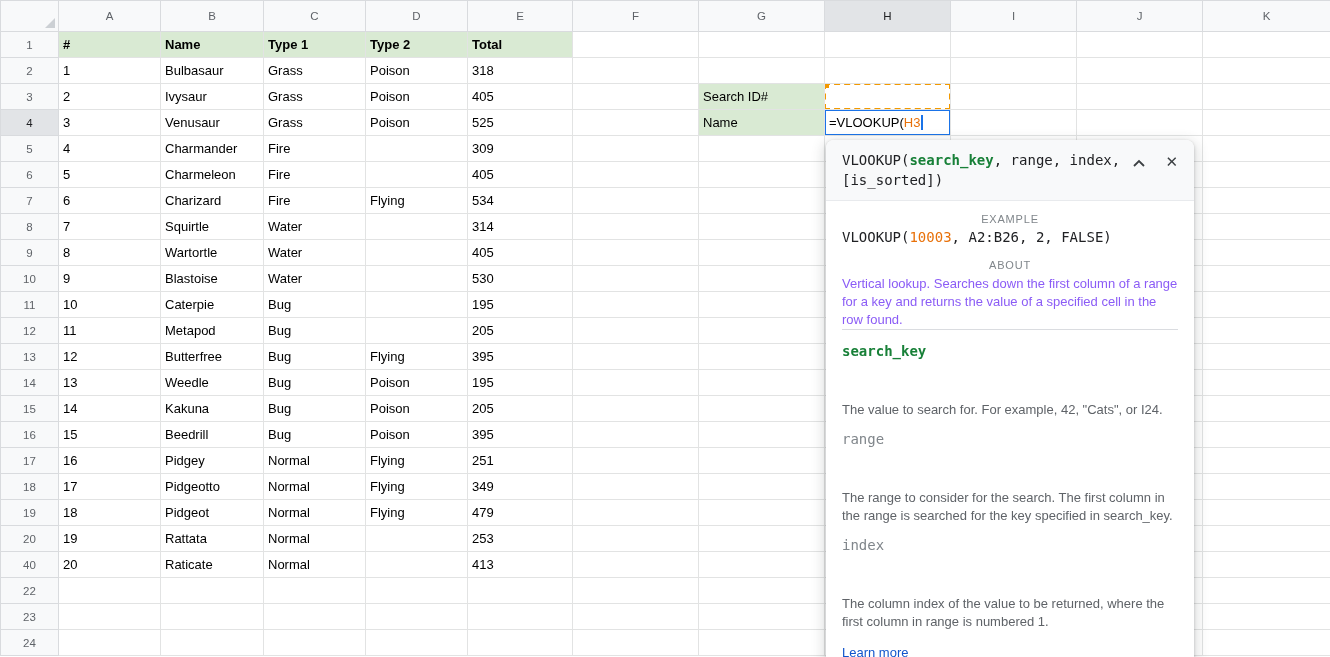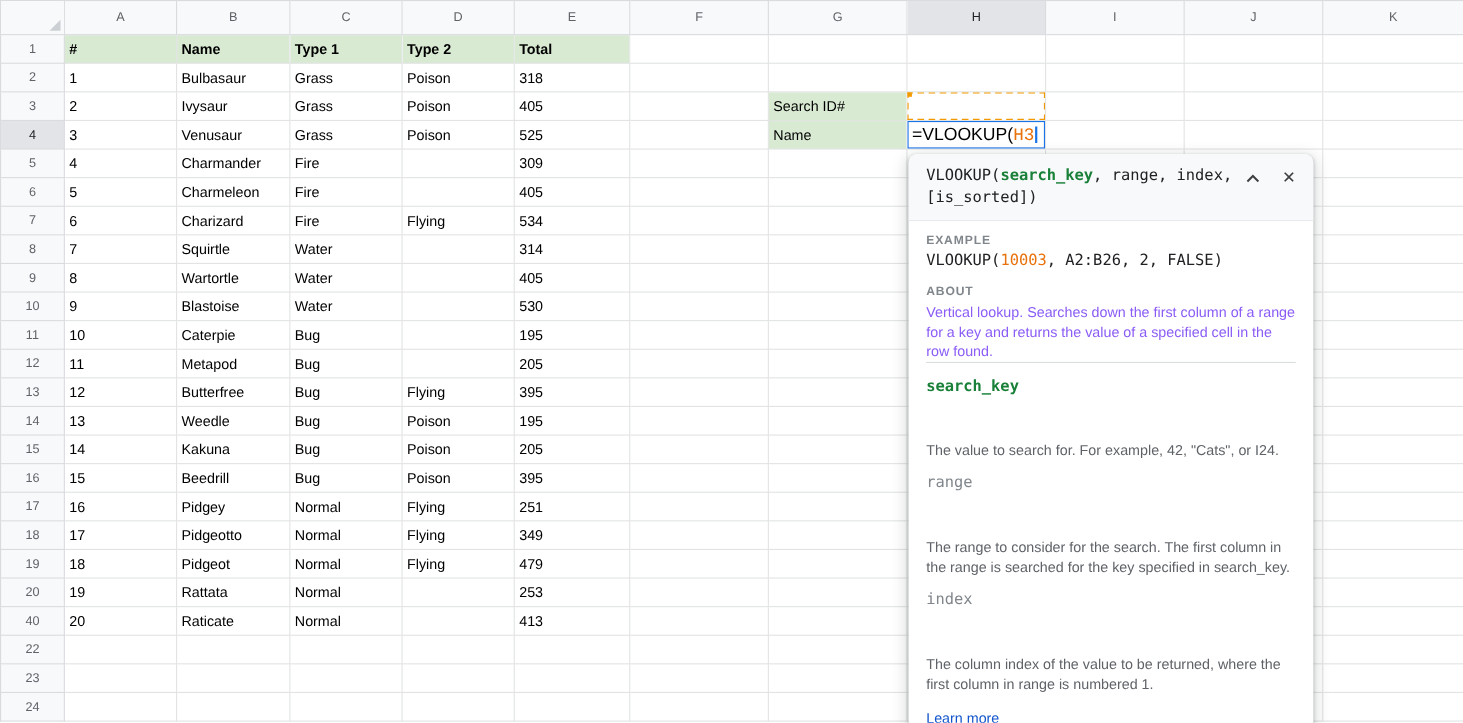--- a/index.html
+++ b/index.html
@@ -41,23 +41,23 @@
   .refbox { position:absolute; left:-1px; top:-1px; right:-1px; bottom:-1px;
             border:2px dashed #f29900; }
   .refsq  { position:absolute; left:-2px; top:-2px; width:5px; height:5px; background:#f29900; }
 
   
   td.editcell { position:relative; }
   .editbox {
     position:absolute; left:-1px; top:-1px; right:-1px; bottom:-1px;
     border:2px solid #1a73e8; background:#fff; z-index:5;
     display:flex; align-items:center; padding:0 3px;
-    font-size:16px; color:#000;
-  }
-  .editbox .ref { color:#e8710a;font-family:Liberation Mono, monospace; }
+    font-size:13px; color:#000;
+  }
+  .editbox .ref { color:#e8710a; }
   .caret { display:inline-block; width:1.5px; height:15px; background:#1a73e8; margin-left:1px; }
 
   
   .popup {
     position:absolute; left:826px; top:140px; width:368px; z-index:20;
     background:#fff; border-radius:8px; overflow:hidden;
     box-shadow:0 1px 3px rgba(60,64,67,.3), 0 4px 12px 4px rgba(60,64,67,.15);
     color:#5f6368;
   }
   .popup-header {
@@ -66,21 +66,21 @@
   }
   .sig-text {
     font-family:"DejaVu Sans Mono", monospace; font-size:14px; line-height:20px;
     color:#202124; width:305px; word-wrap:break-word;
   }
   .sig-active { color:#188038; font-weight:bold; }
   .popup-controls { display:flex; gap:20px; align-items:center; padding-top:4px; }
   .icon-btn { cursor:pointer; color:#3c4043; font-size:15px; line-height:1; }
 
   .popup-body { padding:12px 16px; }
-  .section-label { font-size:11px; letter-spacing:.8px; color:#80868b; margin-bottom:4px; font-weight:700; }
+  .section-label { font-size:11px; letter-spacing:.8px; color:#80868b; margin-bottom:4px; font-weight:400;text-align:center; }
   .code-line { font-family:"DejaVu Sans Mono", monospace; font-size:14px; color:#202124; margin-bottom:14px; }
   .code-arg { color:#e8710a;text-align:center; }
   .about-text { font-size:13px; line-height:18px; color:#8b5cf6; margin-bottom:0; }
   .divider { border:none; border-top:1px solid #dadce0; margin:0 0 13px 0; }
   .param-name { font-family:"DejaVu Sans Mono", monospace; font-size:14px; color:#80868b; margin-bottom:3px; }
   .param-name.active { color:#188038; font-weight:bold; }
   .param-desc { font-size:13px; line-height:18px; color:#5f6368; margin-bottom:12px;margin-top:42px; }
   .learn-more { color:#1155cc; font-size:13px; text-decoration:none; cursor:pointer; display:inline-block; margin-top:2px; }
 </style>
 </head>

